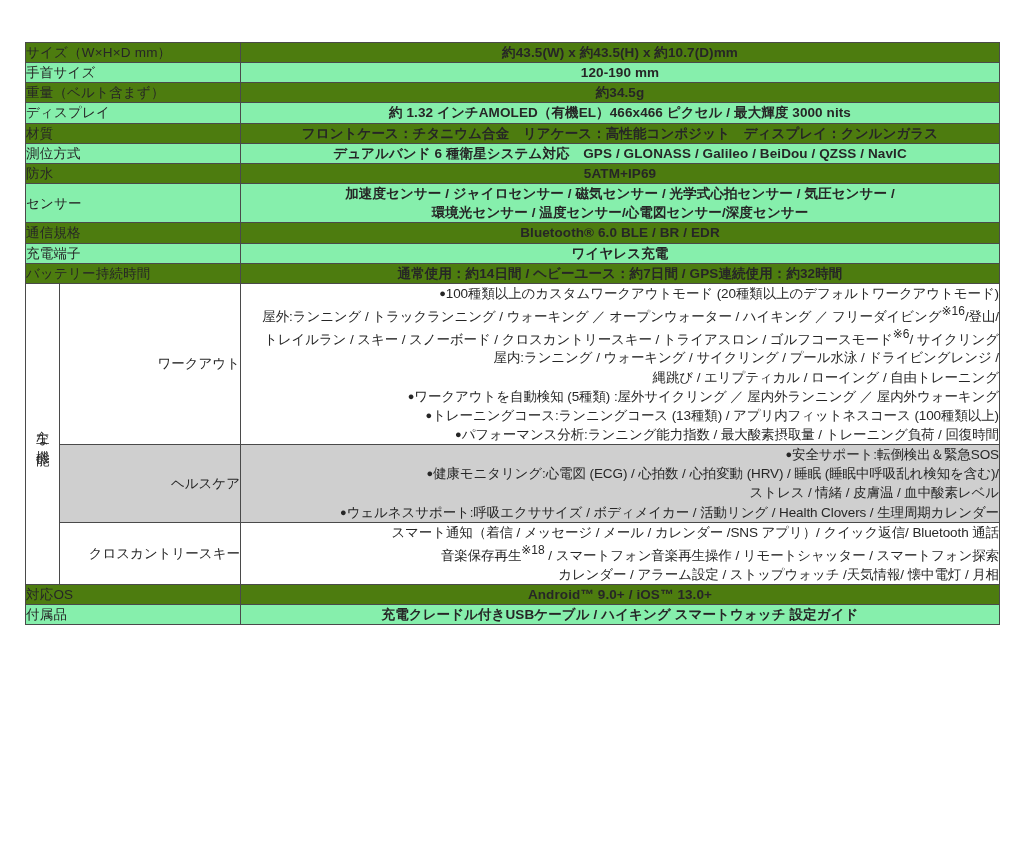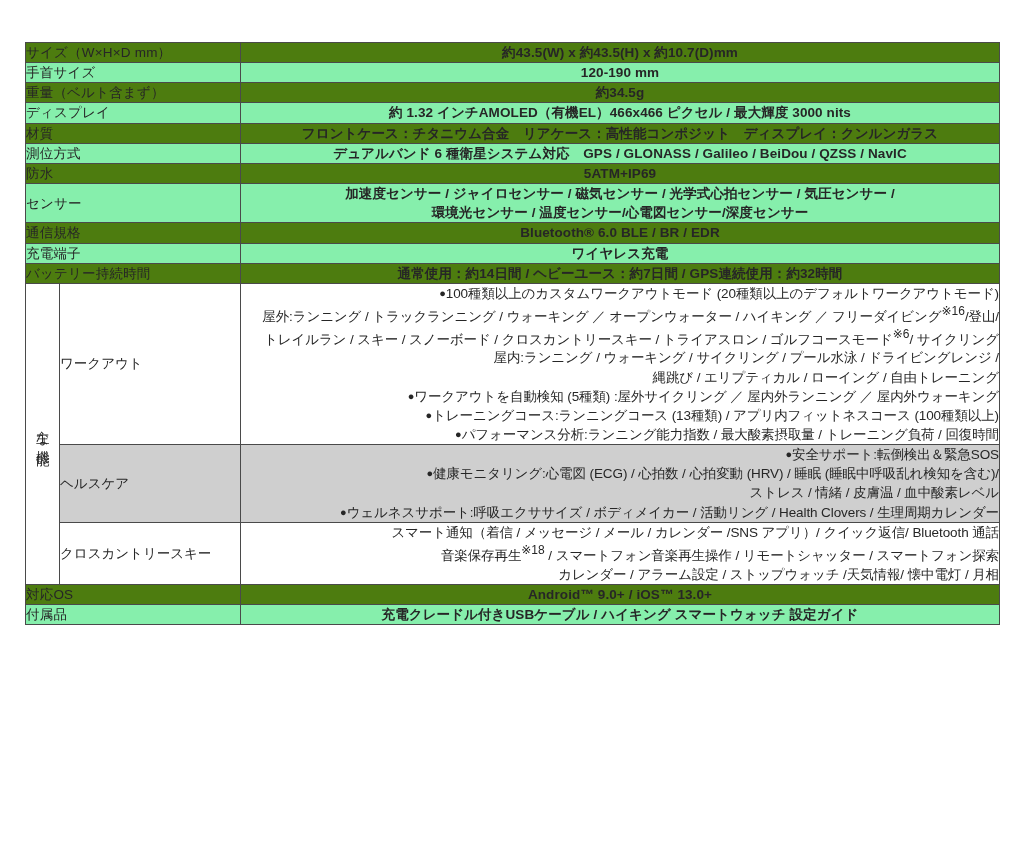--- a/index.html
+++ b/index.html
@@ -80,20 +80,21 @@
     display: inline-block;
     line-height: 1;
     white-space: nowrap;
   }
 
   .sub-label-cell {
     width: 181px;
     padding: 9px 0 9px 34px;
     font-size: 13.5px;
     white-space: nowrap;
+    text-align: right;
   }
 
   .feature-body {
     padding: 8px 10px 9px 10px;
     text-align: right;
     font-size: 12.8px;
     line-height: 1.56;
     letter-spacing: -0.1px;
   }
   .feature-body .line { white-space: nowrap; display: block; }

